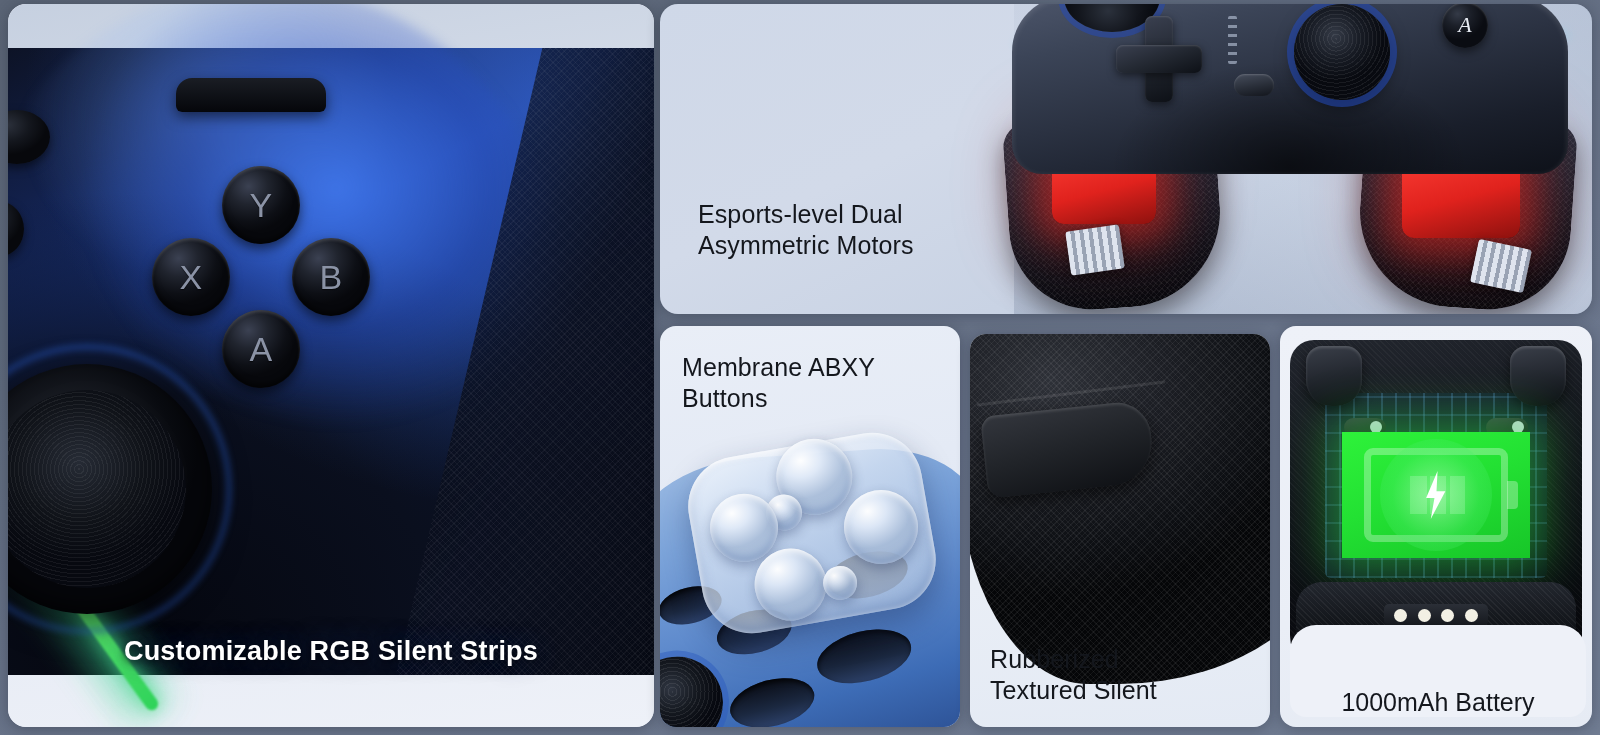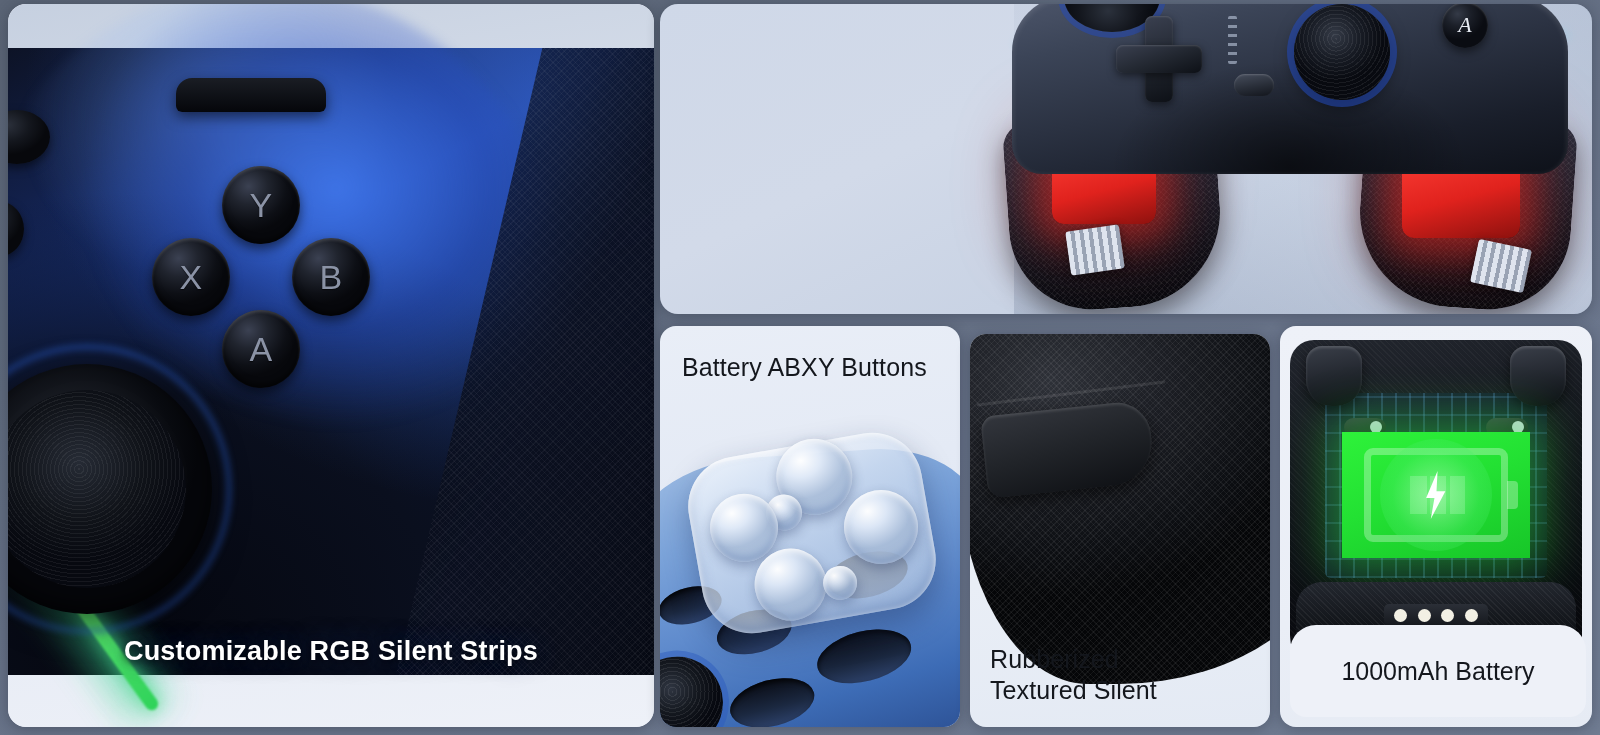--- a/index.html
+++ b/index.html
@@ -590,21 +590,21 @@
     border-radius: 26px 26px 10px 10px;
   }
   .bat-footer {
     position: absolute;
     left: 10px; right: 6px;
     bottom: 10px;
     height: 92px;
     border-radius: 26px 26px 16px 16px;
     background: #eef1f8;
     display: flex;
-    align-items: center;
+    align-items: flex-end;
     justify-content: center;
   }
   .cap-battery {
     position: static;
     color: #14171d;
     font-size: 25px;
     line-height: 1.22;
   }
 </style>
 </head>
@@ -660,20 +660,24 @@
         <div class="ctrl-face">
           <div class="lstick-edge"></div>
           <div class="dpad"></div>
           <div class="led-row"></div>
           <div class="home-btn"></div>
           <div class="rstick"></div>
           <div class="a-btn-small">A</div>
         </div>
       </div>
 
+      <div class="card-caption cap-motors">
+        <div>Esports-level Dual</div>
+        <div>Asymmetric Motors</div>
+      </div>
     </div>
 
     <div class="row-bottom">
 
       <div class="card card-membrane">
         <div class="mem-surface">
           <div class="mem-hole h1"></div>
           <div class="mem-hole h5"></div>
           <div class="mem-hole h2"></div>
           <div class="mem-hole h3"></div>
@@ -685,21 +689,21 @@
           <div class="mem-plate"></div>
           <div class="dome d2"></div>
           <div class="dome nub1"></div>
           <div class="dome d1"></div>
           <div class="dome d3"></div>
           <div class="dome d4"></div>
           <div class="dome nub2"></div>
         </div>
 
         <div class="card-caption cap-membrane">
-          <div>Battery ABXY Buttons</div>
+          <div>Membrane ABXY Buttons</div>
         </div>
       </div>
 
       <div class="card card-grips">
         <div class="grip-body">
           <div class="grip-seam"></div>
           <div class="grip-trigger"></div>
         </div>
         <div class="card-caption cap-grips">
           <div>Rubberized</div>

